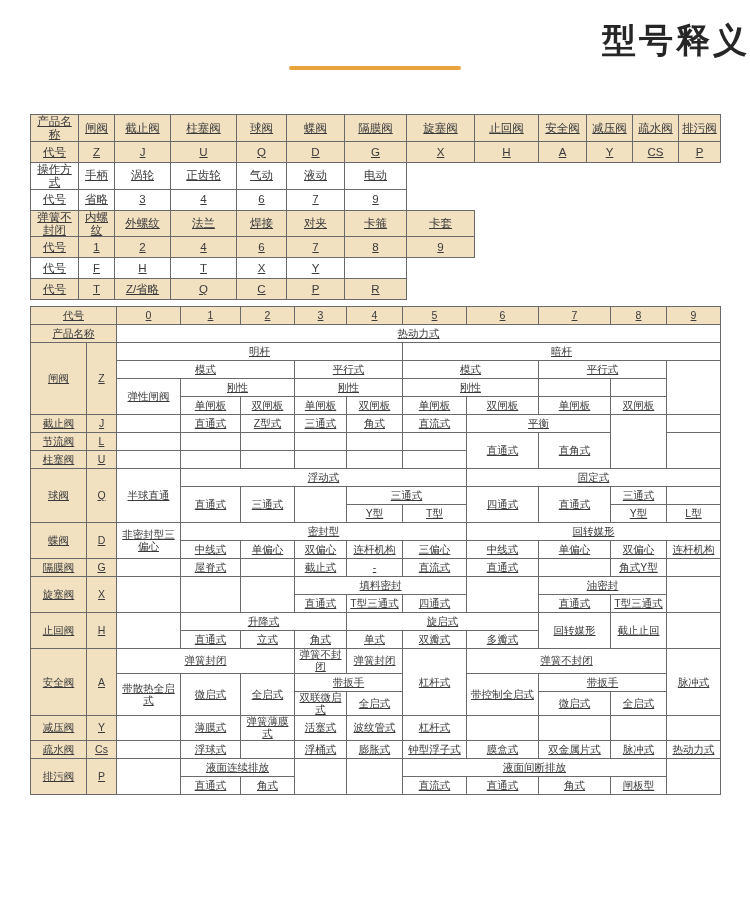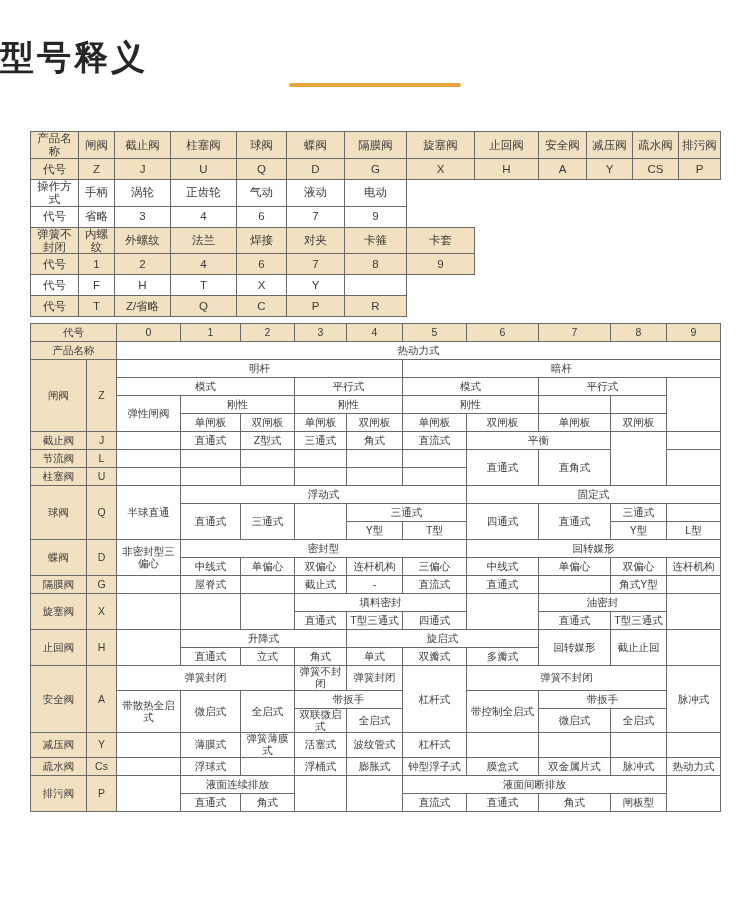--- a/index.html
+++ b/index.html
@@ -1,27 +1,27 @@
 <!DOCTYPE html>
 <html style="--accent: #E9A43C; --tan: #F2E1C1; --border: #6A6A6A; --text: #3A3A3A;"><head>
 <meta charset="utf-8">
 <style>
   :root { --accent:#E9A43C; --tan:#F2E1C1; --border:#6A6A6A; --text:#3A3A3A; }
   * { box-sizing:border-box; }
   body {
     margin:0; width:750px; height:912px; background:#ffffff; overflow:hidden;
     font-family:"Liberation Sans","DejaVu Sans",sans-serif; color:var(--text);
   }
-  .title-wrap { text-align:left; padding-top:35px; }
+  .title-wrap { text-align:right; padding-top:18px; }
   .page-title {
     margin:0; font-size:34px; font-weight:bold; color:#262626;
     letter-spacing:3px; line-height:1.3; font-family:"DejaVu Sans","Liberation Sans",sans-serif;
   }
   .title-underline { width:172px; height:4px; background:var(--accent); margin:4px auto 0; border-radius:2px; }
-  table { border-collapse:collapse; table-layout:fixed; margin-left:30px; }
+  table { border-collapse:collapse; table-layout:fixed; margin-left:30px;text-decoration:underline; }
   td {
     border:1px solid var(--border); text-align:center; vertical-align:middle;
     padding:0 1px; line-height:1.12; overflow:hidden;
   }
   #codeTable { margin-top:44px; width:690px; font-size:11.5px; }
   #codeTable td { height:21px; }
   #structTable { margin-top:6px; width:690px; font-size:10.5px; }
   #structTable td { height:18px; }
   tr.tan td, td.tan { background:var(--tan); }
   td.pad { border:none; background:#ffffff !important; }

